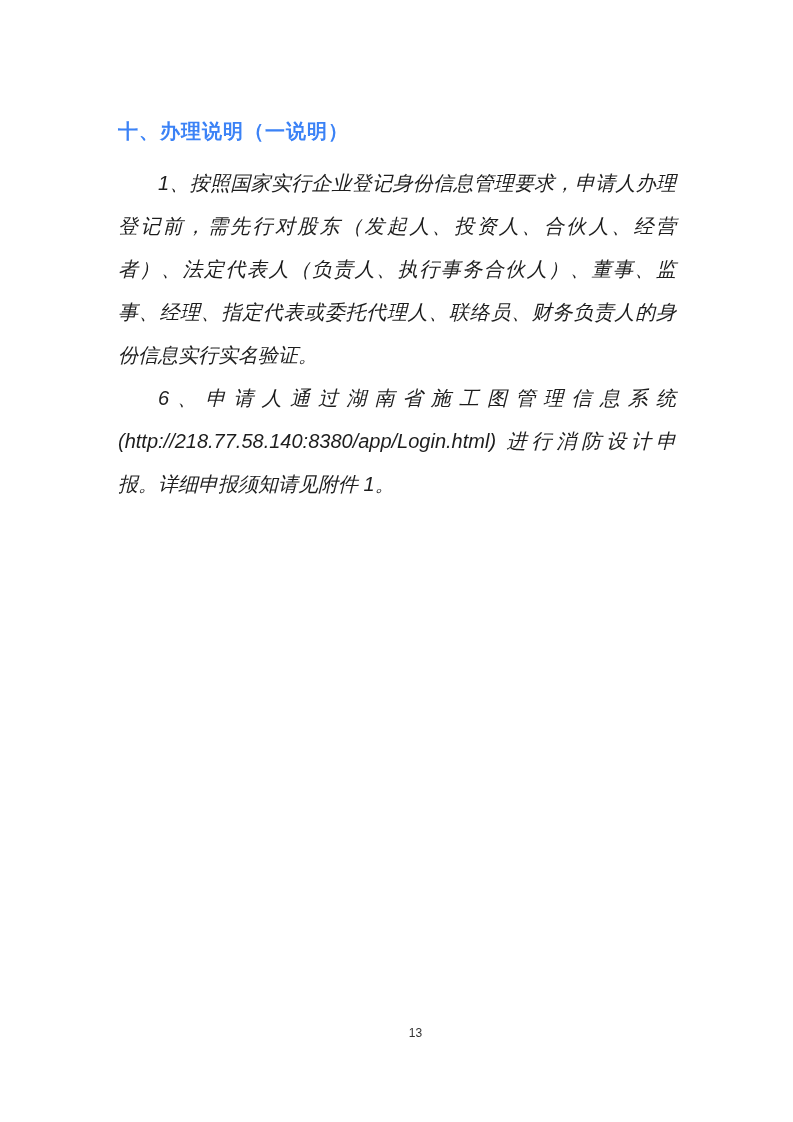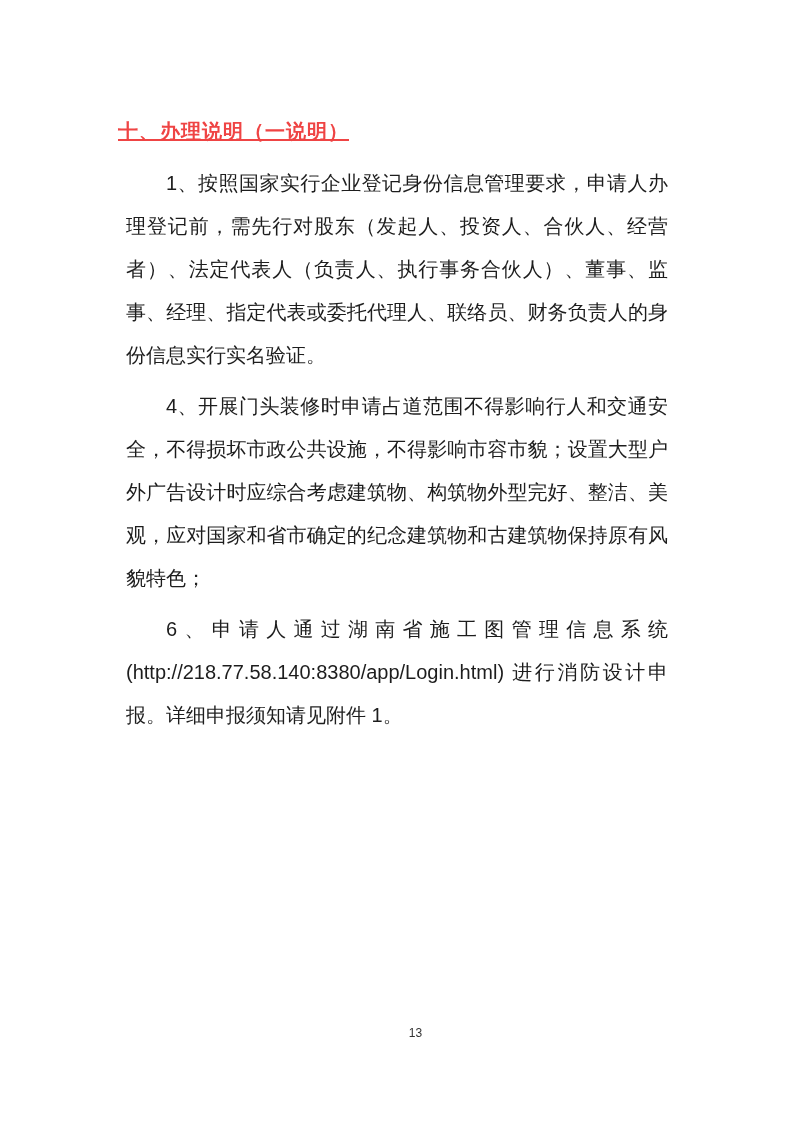--- a/index.html
+++ b/index.html
@@ -25,49 +25,48 @@
     position: absolute;
     left: 118px;
     top: 110px;
     width: 558px;
   }
   .heading {
     font-size: 20px;
     line-height: 43px;
     font-weight: 700;
     margin: 0 0 9px 0;
-    color: #ef4444;
+    color: #3b82f6;
     letter-spacing: 1px;
-    text-decoration: underline;
   }
   .para {
     font-size: 20px;
     line-height: 43px;
-    margin: 8px;
+    margin: 0;
     text-align: justify;
     text-justify: inter-ideograph;
     text-indent: 2em;
     overflow-wrap: break-word;
     color: #1d1d1d;
+    font-style: italic;
   }
   .page-number {
     position: absolute;
     left: 0;
     right: 0;
     top: 1026px;
     text-align: center;
     font-size: 12px;
     color: #333333;
     padding-left: 38px;
   }
 </style>
 </head>
 <body>
 
 <div class="page">
   <div class="content">
     <h1 class="heading">十、办理说明（一说明）</h1>
     <p class="para">1、按照国家实行企业登记身份信息管理要求，申请人办理登记前，需先行对股东（发起人、投资人、合伙人、经营者）、法定代表人（负责人、执行事务合伙人）、董事、监事、经理、指定代表或委托代理人、联络员、财务负责人的身份信息实行实名验证。</p>
-    <p class="para">4、开展门头装修时申请占道范围不得影响行人和交通安全，不得损坏市政公共设施，不得影响市容市貌；设置大型户外广告设计时应综合考虑建筑物、构筑物外型完好、整洁、美观，应对国家和省市确定的纪念建筑物和古建筑物保持原有风貌特色；</p>
     <p class="para">6、申请人通过湖南省施工图管理信息系统 (http://218.77.58.140:8380/app/Login.html) 进行消防设计申报。详细申报须知请见附件 1。</p>
   </div>
   <div class="page-number">13</div>
 </div>
 
 </body></html>

